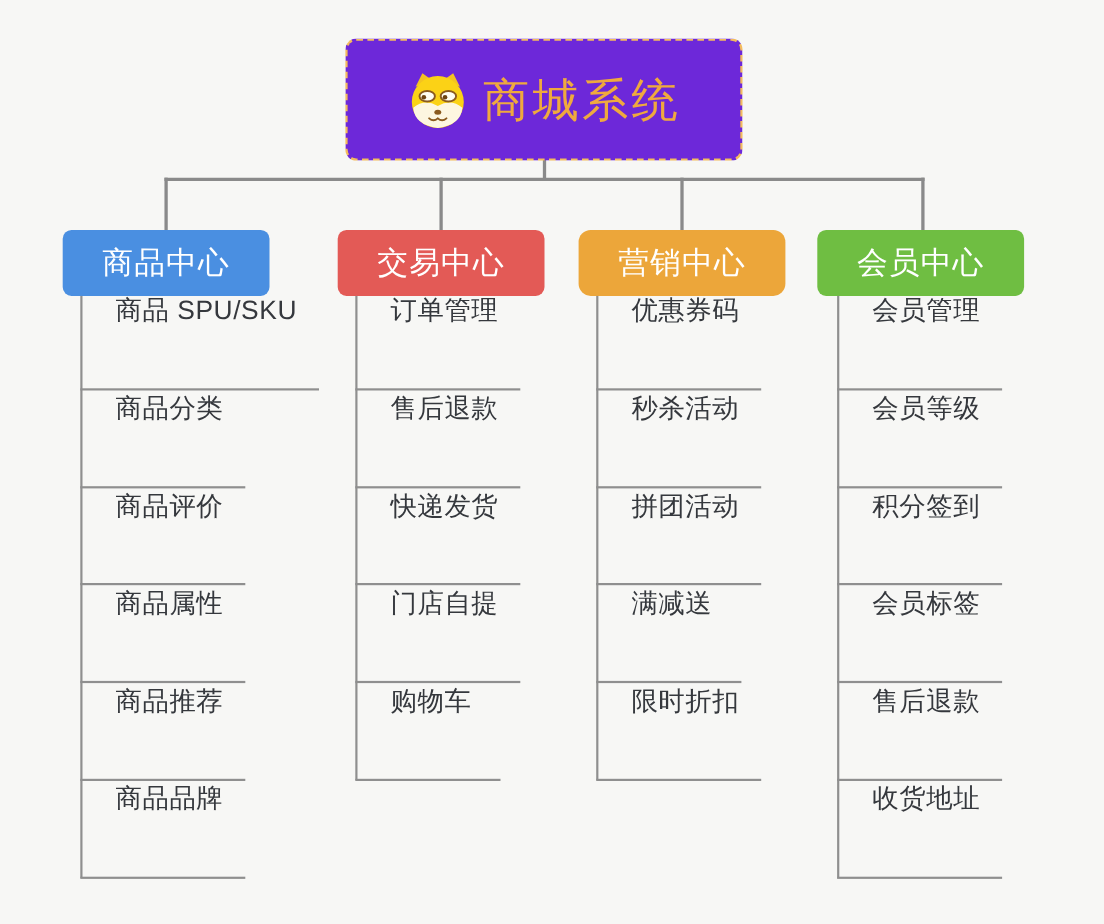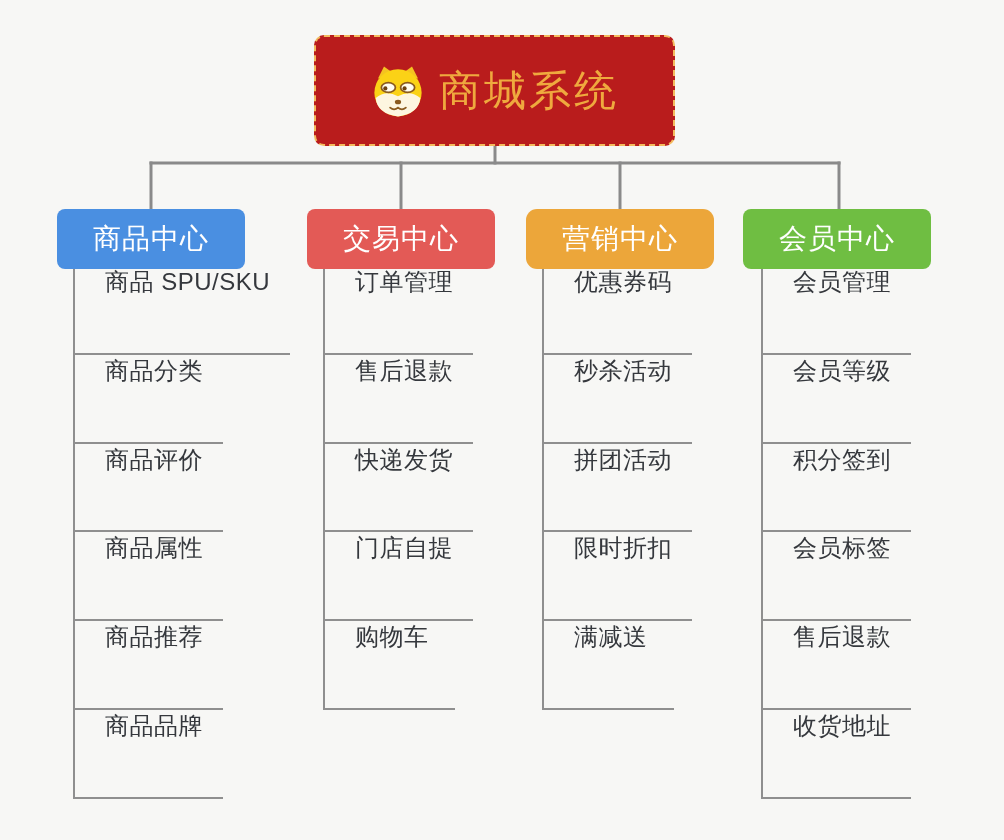--- a/index.html
+++ b/index.html
@@ -10,21 +10,21 @@
   .canvas{
     position:relative;
     width:1004px;height:840px;
     background:#f7f7f5;
     overflow:hidden;
   }
   
   .root{
     position:absolute;left:314px;top:35px;width:361px;height:111px;
     box-sizing:border-box;
-    background:#b91c1c;
+    background:#6d28d9;
     border:2px dashed #f3bb5e;
     border-radius:10px;
     display:flex;align-items:center;justify-content:center;gap:13px;
   }
   .root-title{
     font-size:42px;font-weight:500;color:#efa93e;letter-spacing:3px;
     white-space:nowrap;
   }
   .root-icon{width:56px;height:56px;flex:0 0 auto;}
   
@@ -147,24 +147,24 @@
       <div class="item">
           <span>优惠券码</span>
         </div>
       <div class="item">
           <span>秒杀活动</span>
         </div>
       <div class="item">
           <span>拼团活动</span>
         </div>
       <div class="item">
-          <span>限时折扣</span>
+          <span>满减送</span>
         </div>
       <div class="item">
-          <span>满减送</span>
+          <span>限时折扣</span>
         </div>
     </div>
   </div>
 
   <div class="col col-3">
     <div class="branch-box" style="background-color: rgb(111, 190, 66);">会员中心</div>
     <div class="items">
       <div class="item">
           <span>会员管理</span>
         </div>

